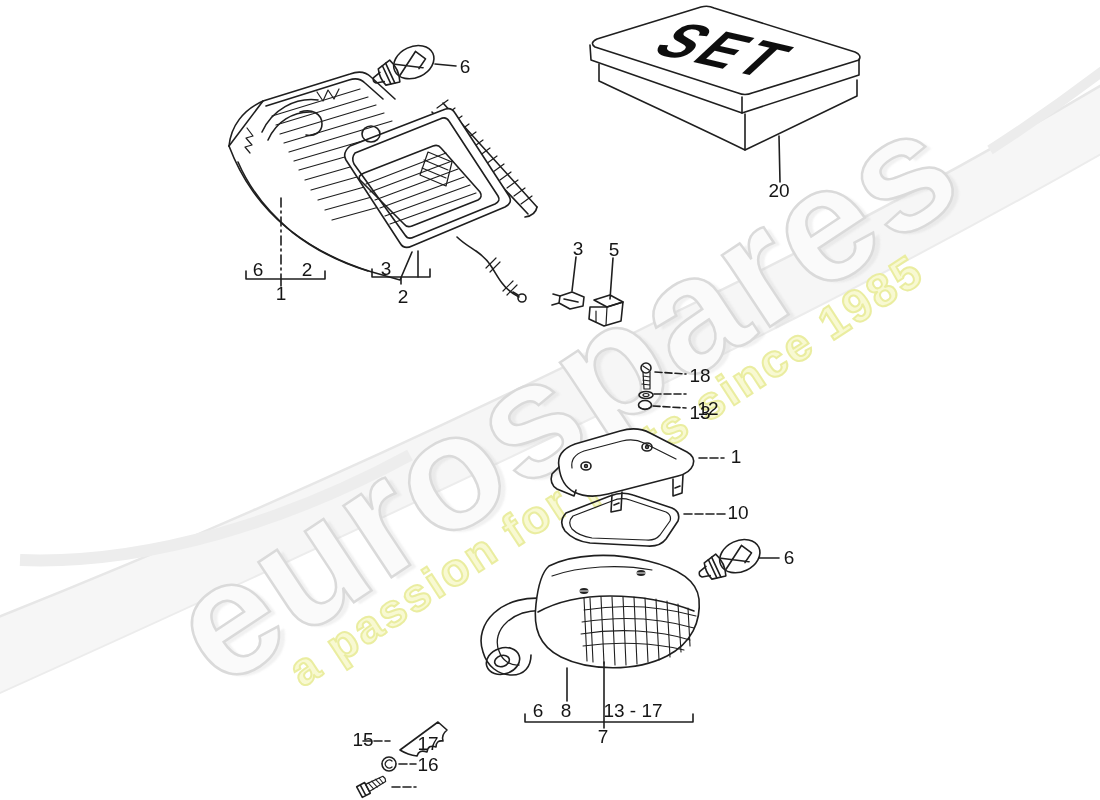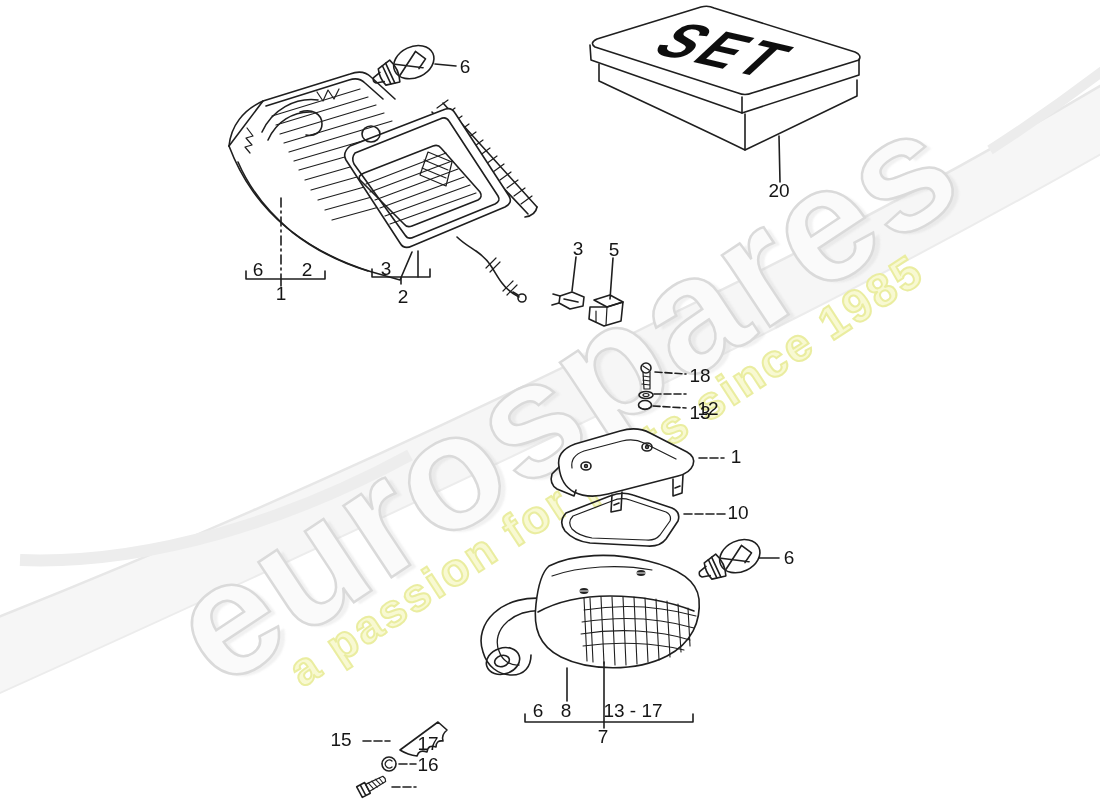--- a/index.html
+++ b/index.html
@@ -226,17 +226,17 @@
   <div class="plabel" style="left:700px;top:376px">18</div>
   <div class="plabel" style="left:700px;top:413px">13</div>
   <div class="plabel" style="left:708px;top:409px">12</div>
   <div class="plabel" style="left:736px;top:457px">1</div>
   <div class="plabel" style="left:738px;top:513px">10</div>
   <div class="plabel" style="left:789px;top:558px">6</div>
   <div class="plabel" style="left:538px;top:711px">6</div>
   <div class="plabel" style="left:566px;top:711px">8</div>
   <div class="plabel" style="left:633px;top:711px">13 - 17</div>
   <div class="plabel" style="left:603px;top:737px">7</div>
-  <div class="plabel" style="left:341px;top:740px">15</div>
+  <div class="plabel" style="left:363px;top:740px">15</div>
   <div class="plabel" style="left:428px;top:765px">16</div>
   <div class="plabel" style="left:428px;top:744px">17</div>
 
 </div>
 
 </body></html>

